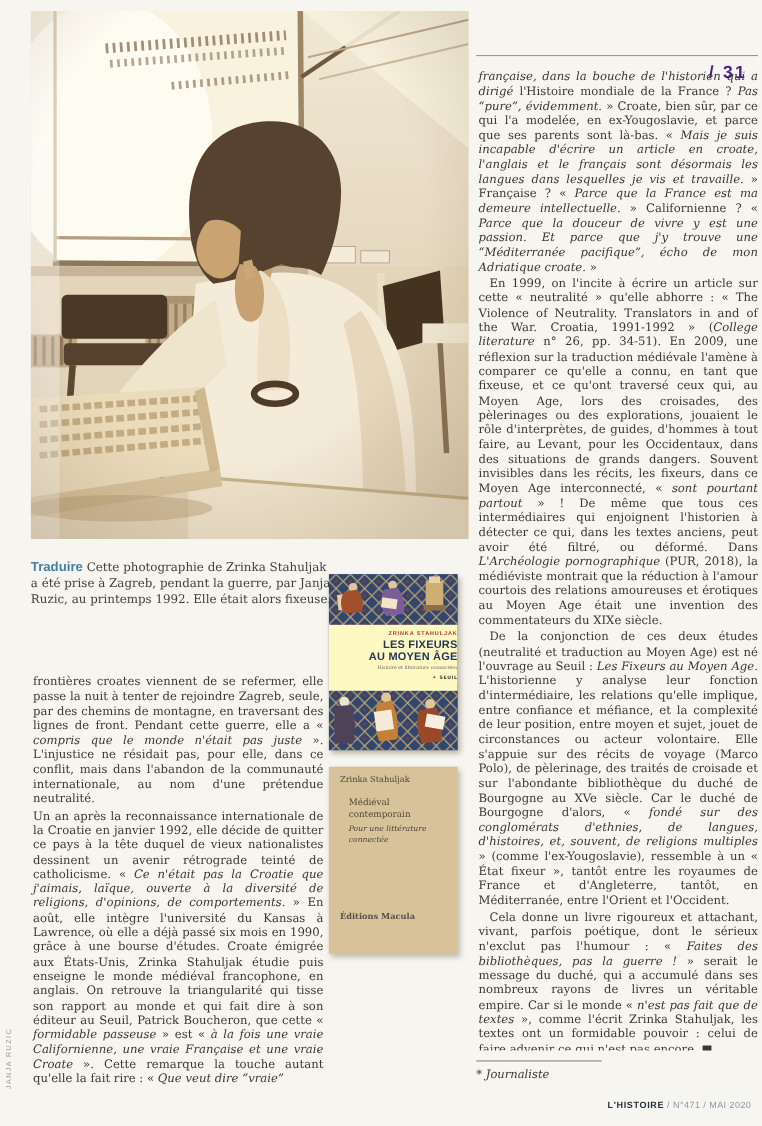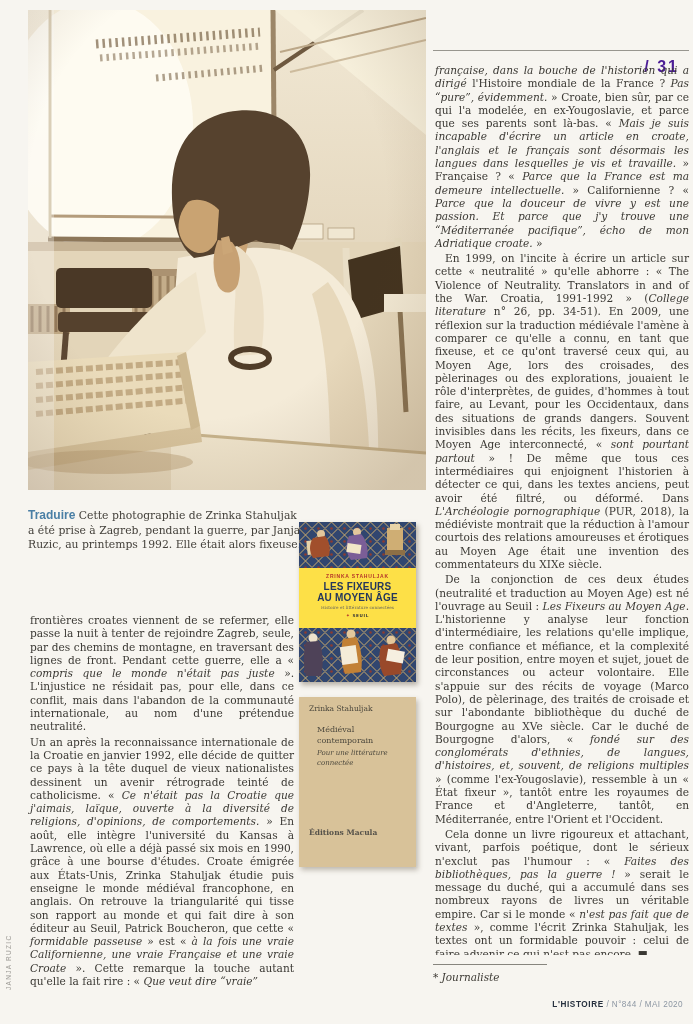--- a/index.html
+++ b/index.html
@@ -42,21 +42,21 @@
     margin:9px 0 3px; font-family:"Liberation Sans", sans-serif;
     font-size:12px; color:#2b2a27; letter-spacing:.1px;
   }
 
   
   .mid { position:absolute; left:299px; top:522px; width:127px; }
   .cover1 { position:relative; width:117px; height:160px; box-shadow:2px 3px 5px rgba(60,45,25,.35); background:#31466f; }
   .cover1 svg { display:block; width:117px; height:160px; }
   .band {
     position:absolute; left:0; top:46px; width:117px; height:60px;
-    background:#fde047; text-align:center; overflow:hidden;
+    background:#fef9c3; text-align:right; overflow:hidden;
   }
   .band .author { margin-top:5px; font-family:"Liberation Sans", sans-serif; font-size:5px; letter-spacing:.8px; color:#b5342a; font-weight:bold; }
   .band .title  { margin-top:3px; font-family:"Liberation Sans", sans-serif; font-weight:bold; font-size:10px; line-height:10.5px; color:#24365c; letter-spacing:.2px; }
   .band .subtitle { margin-top:2px; font-size:4.3px; color:#69665e; }
   .band .logo { margin-top:3px; font-family:"DejaVu Sans", sans-serif; font-size:4.2px; letter-spacing:.6px; color:#3c3a36; font-weight:bold; }
   .band .logo .mark { color:#b5342a; font-size:4.5px; }
 
   .cover2 {
     position:relative; width:117px; height:170px; margin-top:15px;
     background:#d8c299; box-shadow:2px 3px 5px rgba(60,45,25,.3);
@@ -244,18 +244,18 @@
     <p class="ind"><span>De la conjonction de ces deux études (neutralité et traduction au Moyen Age) est né l'ouvrage au Seuil : </span><em>Les Fixeurs au Moyen Age</em><span>. L'historienne y analyse leur fonction d'intermédiaire, les relations qu'elle implique, entre confiance et méfiance, et la complexité de leur position, entre moyen et sujet, jouet de circonstances ou acteur volontaire. Elle s'appuie sur des récits de voyage (Marco Polo), de pèlerinage, des traités de croisade et sur l'abondante bibliothèque du duché de Bourgogne au XVe siècle. Car le duché de Bourgogne d'alors, « </span><em>fondé sur des conglomérats d'ethnies, de langues, d'histoires, et, souvent, de religions multiples</em><span> » (comme l'ex-Yougoslavie), ressemble à un « État fixeur », tantôt entre les royaumes de France et d'Angleterre, tantôt, en Méditerranée, entre l'Orient et l'Occident.</span></p>
     <p class="ind"><span>Cela donne un livre rigoureux et attachant, vivant, parfois poétique, dont le sérieux n'exclut pas l'humour : « </span><em>Faites des bibliothèques, pas la guerre !</em><span> » serait le message du duché, qui a accumulé dans ses nombreux rayons de livres un véritable empire. Car si le monde « </span><em>n'est pas fait que de textes</em><span> », comme l'écrit Zrinka Stahuljak, les textes ont un formidable pouvoir : celui de faire advenir ce qui n'est pas encore. ■</span></p>
   </div>
 
   <div class="footnote-rule"></div>
   <div class="footnote">* Journaliste</div>
 
   <div class="footer">
     <span class="mag">L'HISTOIRE</span>
     <span>/</span>
-    <span>N°844</span>
+    <span>N°471</span>
     <span>/</span>
     <span>MAI 2020</span>
   </div>
 
 </div>
 
 </body></html>

